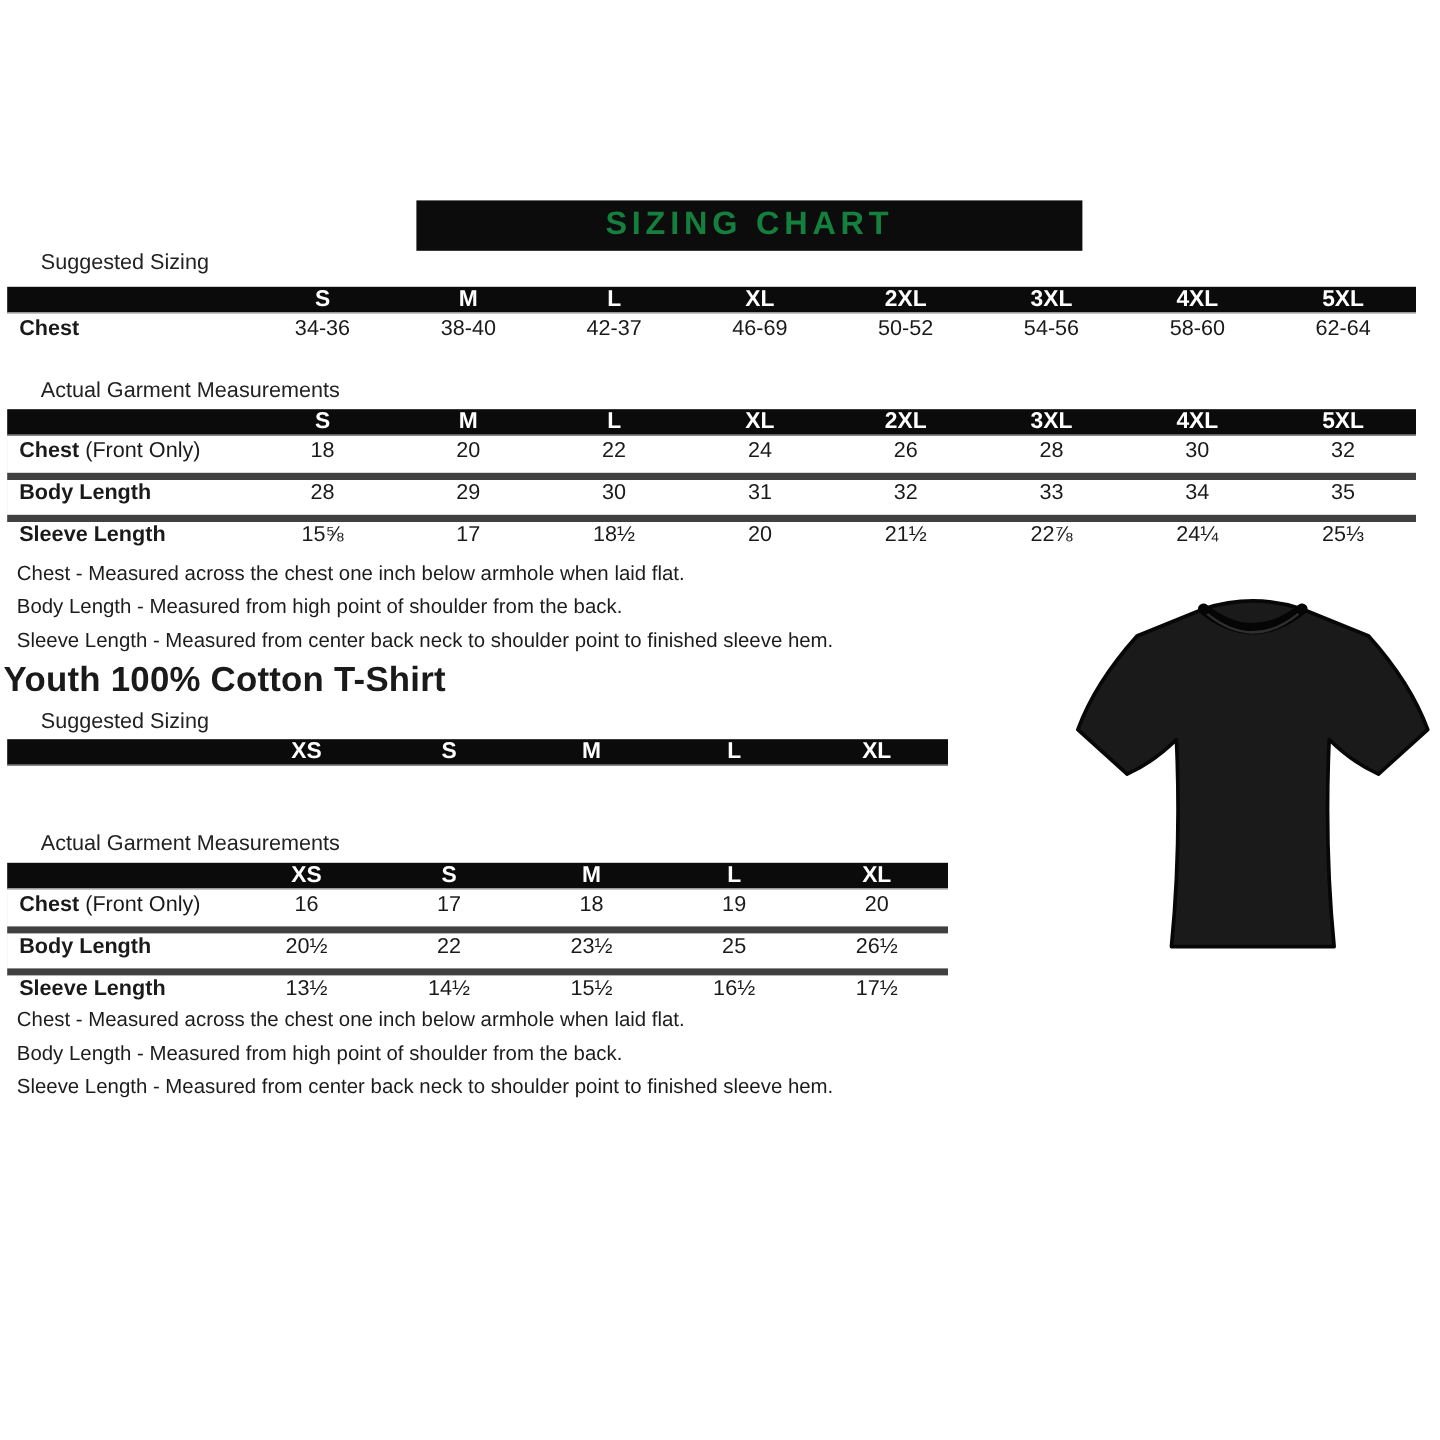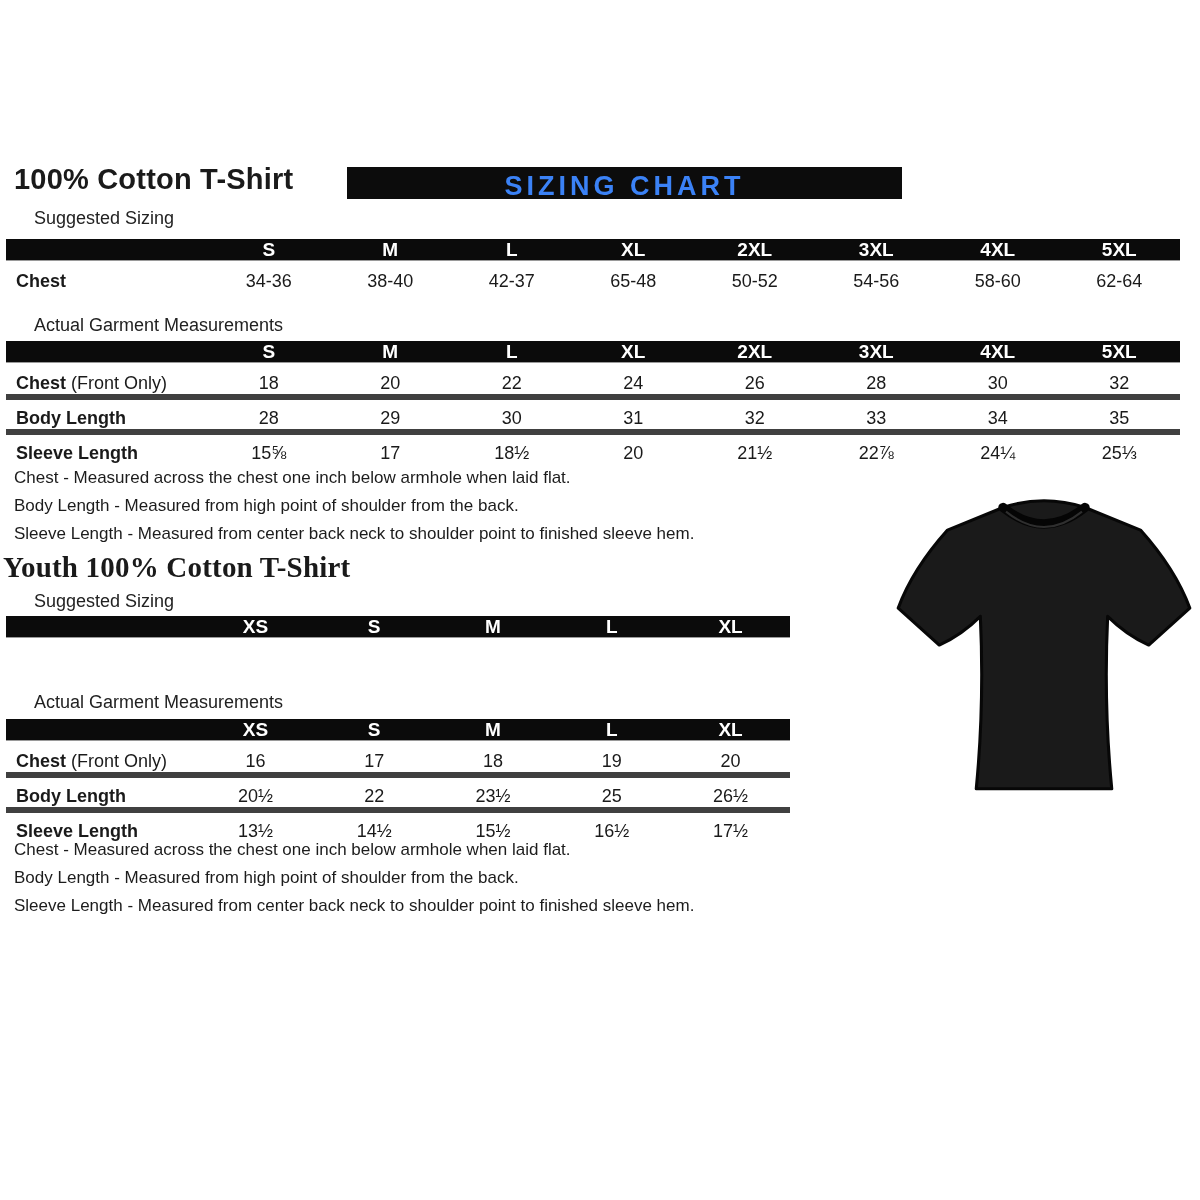--- a/index.html
+++ b/index.html
@@ -7,53 +7,52 @@
     width:1200px; height:1200px; overflow:hidden;
     font-family:"Liberation Sans", sans-serif; color:#1a1a1a;
   }
   .canvas { position:relative; width:1200px; height:1200px; background:#fff; }
 
   .abs { position:absolute; }
 
   .h-title { font-size:29px; font-weight:bold; letter-spacing:0.2px; white-space:nowrap; }
 
   .banner {
-    background:#0c0c0c; color:#3b82f6; text-align:center;
+    background:#0c0c0c; color:#15803d; text-align:center;
     font-weight:bold; font-size:27px; letter-spacing:4px;
-    height:32px; line-height:39px; white-space:nowrap;
+    height:42px; line-height:39px; white-space:nowrap;
   }
 
   .sub-label { font-size:18px; color:#222; white-space:nowrap;margin-left:28px; }
 
   
   .sizing-table { }
   .t-head {
     display:flex; align-items:center; background:#0b0b0b;
     height:21px; margin-bottom:2px; border-bottom:1px solid #9a9a9a;
   }
   .t-head .t-col { color:#ffffff; font-weight:bold; font-size:19px; }
-  .t-row { display:flex; align-items:flex-end; height:29px; font-size:18px; background:#fff; }
+  .t-row { display:flex; align-items:flex-start; height:29px; font-size:18px; background:#fff; }
   .t-row.sep { border-bottom:6px solid #404040; box-shadow:0 1px 0 #c9c9c9; }
   .t-col { flex:1; text-align:center; white-space:nowrap; }
   .t-label { box-sizing:border-box; padding-left:10px; white-space:nowrap; }
   .t-label b { font-weight:bold; }
   .adult .t-label { width:202px; }
   .youth .t-label { width:190px; }
 
   .notes { font-size:17px; line-height:28px; color:#1c1c1c; }
   .notes div { white-space:nowrap; }
 
   .tee-wrap { width:308px; height:332px; }
 </style>
 </head>
 <body>
 
 <div class="canvas">
 
-  <div class="abs h-title" style="left:14px; top:163px;">100% Cotton T-Shirt</div>
 
   <div class="abs banner" style="left:347px; top:167px; width:555px;">SIZING CHART</div>
 
   <div class="abs sub-label" style="left:6px; top:208px;">Suggested Sizing</div>
 
   <div class="abs sizing-table adult" style="left:6px; top:239px; width:1174px;">
       <div class="t-head">
         <div class="t-label"></div>
         <div class="t-col">S</div>
         <div class="t-col">M</div>
@@ -62,21 +61,21 @@
         <div class="t-col">2XL</div>
         <div class="t-col">3XL</div>
         <div class="t-col">4XL</div>
         <div class="t-col">5XL</div>
       </div>
       <div class="t-row">
         <div class="t-label"><b>Chest</b></div>
         <div class="t-col">34-36</div>
         <div class="t-col">38-40</div>
         <div class="t-col">42-37</div>
-        <div class="t-col">65-48</div>
+        <div class="t-col">46-69</div>
         <div class="t-col">50-52</div>
         <div class="t-col">54-56</div>
         <div class="t-col">58-60</div>
         <div class="t-col">62-64</div>
       </div>
     </div>
 
   <div class="abs sub-label" style="left:6px; top:315px;">Actual Garment Measurements</div>
 
   <div class="abs sizing-table adult" style="left:6px; top:341px; width:1174px;">
@@ -125,21 +124,21 @@
         <div class="t-col">25⅓</div>
       </div>
     </div>
 
   <div class="abs notes" style="left:14px; top:464px;">
       <div>Chest - Measured across the chest one inch below armhole when laid flat.</div>
       <div>Body Length - Measured from high point of shoulder from the back.</div>
       <div>Sleeve Length - Measured from center back neck to shoulder point to finished sleeve hem.</div>
     </div>
 
-  <div class="abs h-title" style="left:3px; top:551px;font-family:Liberation Serif, serif;">Youth 100% Cotton T-Shirt</div>
+  <div class="abs h-title" style="left:3px; top:551px;">Youth 100% Cotton T-Shirt</div>
 
   <div class="abs sub-label" style="left:6px; top:591px;">Suggested Sizing</div>
 
   <div class="abs sizing-table youth" style="left:6px; top:616px; width:784px;">
       <div class="t-head">
         <div class="t-label"></div>
         <div class="t-col">XS</div>
         <div class="t-col">S</div>
         <div class="t-col">M</div>
         <div class="t-col">L</div>

